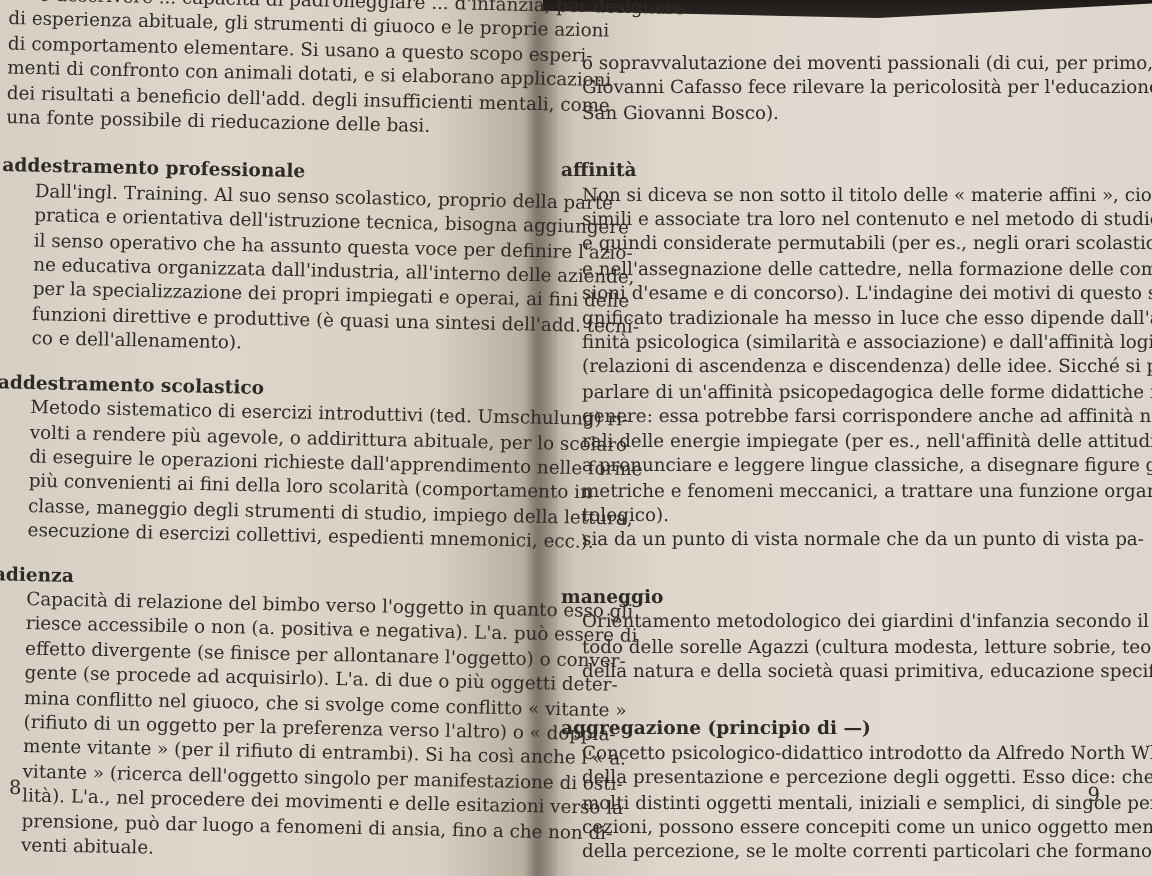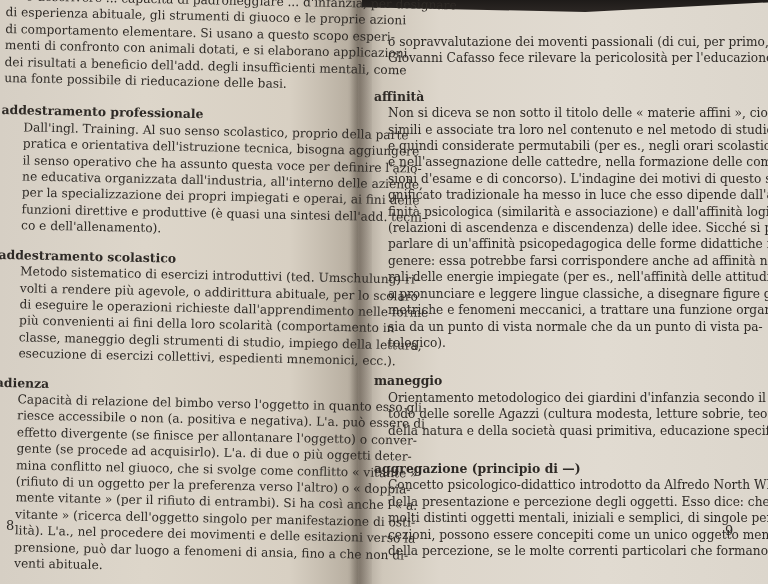--- a/index.html
+++ b/index.html
@@ -95,40 +95,41 @@
     </div>
 
   </div>
 
   <div class="page-num pn-left">8</div>
 
   <div class="text-col right-col">
     <div class="entry body" style="margin-bottom:20px;">
       <span class="frag">o sopravvalutazione dei moventi passionali (di cui, per primo, San</span>
       <span class="frag">Giovanni Cafasso fece rilevare la pericolosità per l'educazione a</span>
+      <span class="frag">San Giovanni Bosco).</span>
     </div>
 
     <div class="entry">
       <div class="head">affinità</div>
       <div class="body">
         <span class="frag">Non si diceva se non sotto il titolo delle « materie affini », cioè</span>
         <span class="frag">simili e associate tra loro nel contenuto e nel metodo di studio,</span>
         <span class="frag">e quindi considerate permutabili (per es., negli orari scolastici</span>
         <span class="frag">e nell'assegnazione delle cattedre, nella formazione delle commis-</span>
         <span class="frag">sioni d'esame e di concorso). L'indagine dei motivi di questo si-</span>
         <span class="frag">gnificato tradizionale ha messo in luce che esso dipende dall'af-</span>
         <span class="frag">finità psicologica (similarità e associazione) e dall'affinità logica</span>
         <span class="frag">(relazioni di ascendenza e discendenza) delle idee. Sicché si può</span>
         <span class="frag">parlare di un'affinità psicopedagogica delle forme didattiche in</span>
         <span class="frag">genere: essa potrebbe farsi corrispondere anche ad affinità natu-</span>
         <span class="frag">rali delle energie impiegate (per es., nell'affinità delle attitudini</span>
         <span class="frag">a pronunciare e leggere lingue classiche, a disegnare figure geo-</span>
         <span class="frag">metriche e fenomeni meccanici, a trattare una funzione organica</span>
+        <span class="frag">tologico).</span>
         <span class="frag">sia da un punto di vista normale che da un punto di vista pa-</span>
-        <span class="frag">tologico).</span>
       </div>
     </div>
 
     <div class="entry">
       <div class="head">maneggio</div>
       <div class="body">
         <span class="frag">Orientamento metodologico dei giardini d'infanzia secondo il me-</span>
         <span class="frag">todo delle sorelle Agazzi (cultura modesta, letture sobrie, teorie</span>
         <span class="frag">della natura e della società quasi primitiva, educazione specifica</span>
       </div>

